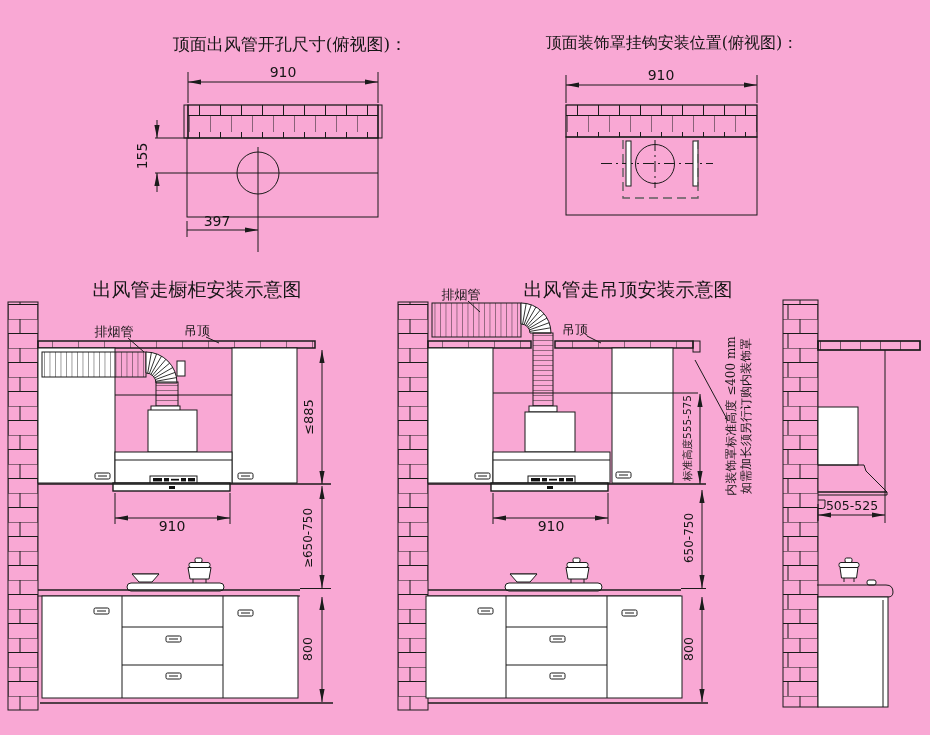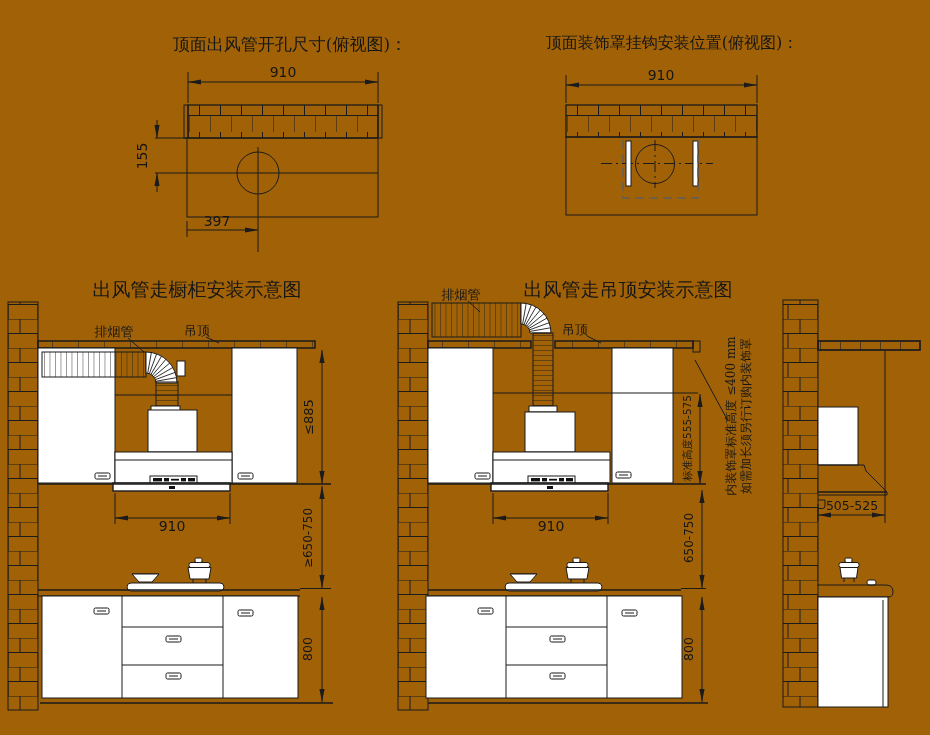--- a/index.html
+++ b/index.html
@@ -1,16 +1,16 @@
 <!DOCTYPE html>
 <html><head>
 <meta charset="utf-8">
 <style>
   html,body{margin:0;padding:0;background:#ffffff;}
-  .stage{position:relative;width:930px;height:735px;background:#a16207;overflow:hidden;
+  .stage{position:relative;width:930px;height:735px;background:#f9a8d4;overflow:hidden;
          font-family:"DejaVu Sans","Liberation Sans",sans-serif;}
   svg{display:block;}
   .t{fill:#161616;stroke:none;font-family:"DejaVu Sans","Liberation Sans",sans-serif;}
   .tc{fill:#161616;stroke:none;font-family:"DejaVu Serif","Liberation Serif",serif;}
 </style>
 </head>
 <body>
 
 <div class="stage">
 <svg width="930" height="735" viewBox="0 0 930 735">

